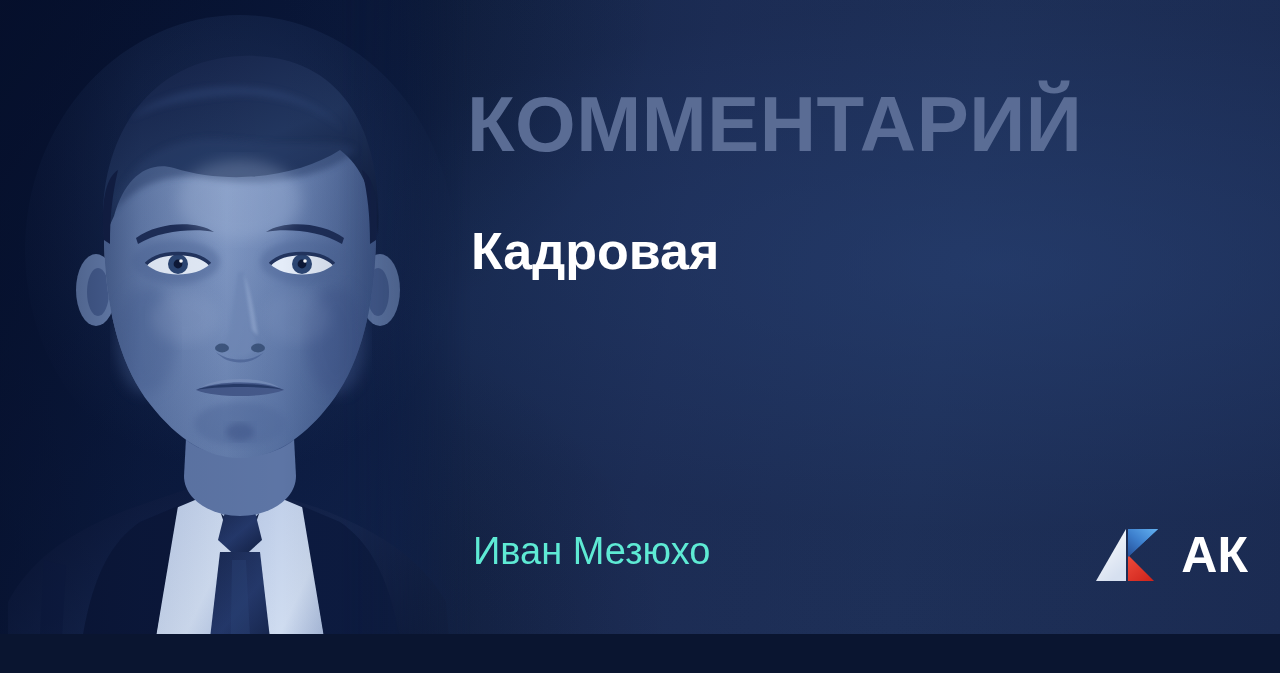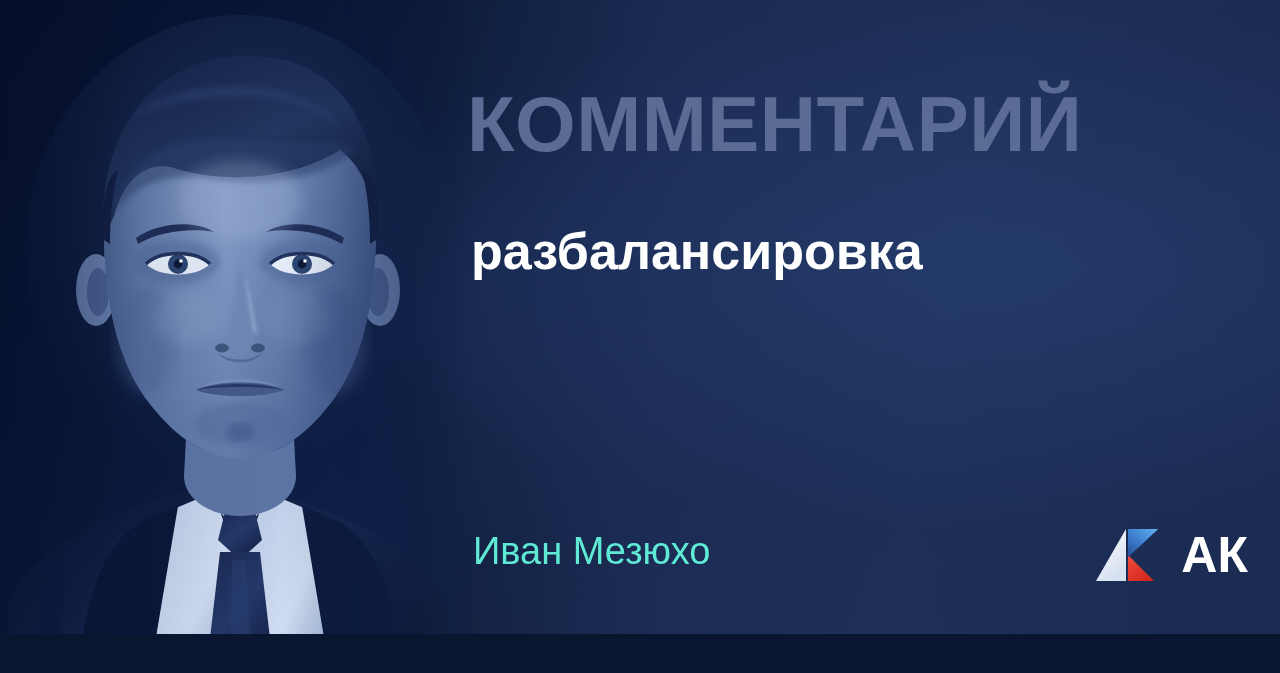--- a/index.html
+++ b/index.html
@@ -256,21 +256,21 @@
       <ellipse cx="296" cy="318" rx="34" ry="26" fill="#8a9fc8" opacity="0.20" filter="url(#soft2)"></ellipse>
     </svg>
     <div class="portrait-tint"></div>
   </div>
 
   <div class="content">
 
     <div class="kicker">КОММЕНТАРИЙ</div>
 
     <div class="headline">
-      <span class="headline-line">разбалансировка</span>
+      <span class="headline-line">Кадровая</span>
     </div>
 
     <div class="byline">Иван Мезюхо</div>
   </div>
 
   <div class="logo">
     <svg class="logo-mark" viewBox="0 0 74 56" xmlns="http://www.w3.org/2000/svg">
       <defs>
         <linearGradient id="lgWhite" x1="0" y1="0" x2="0.5" y2="1">
           <stop offset="0%" stop-color="#ffffff"></stop>

